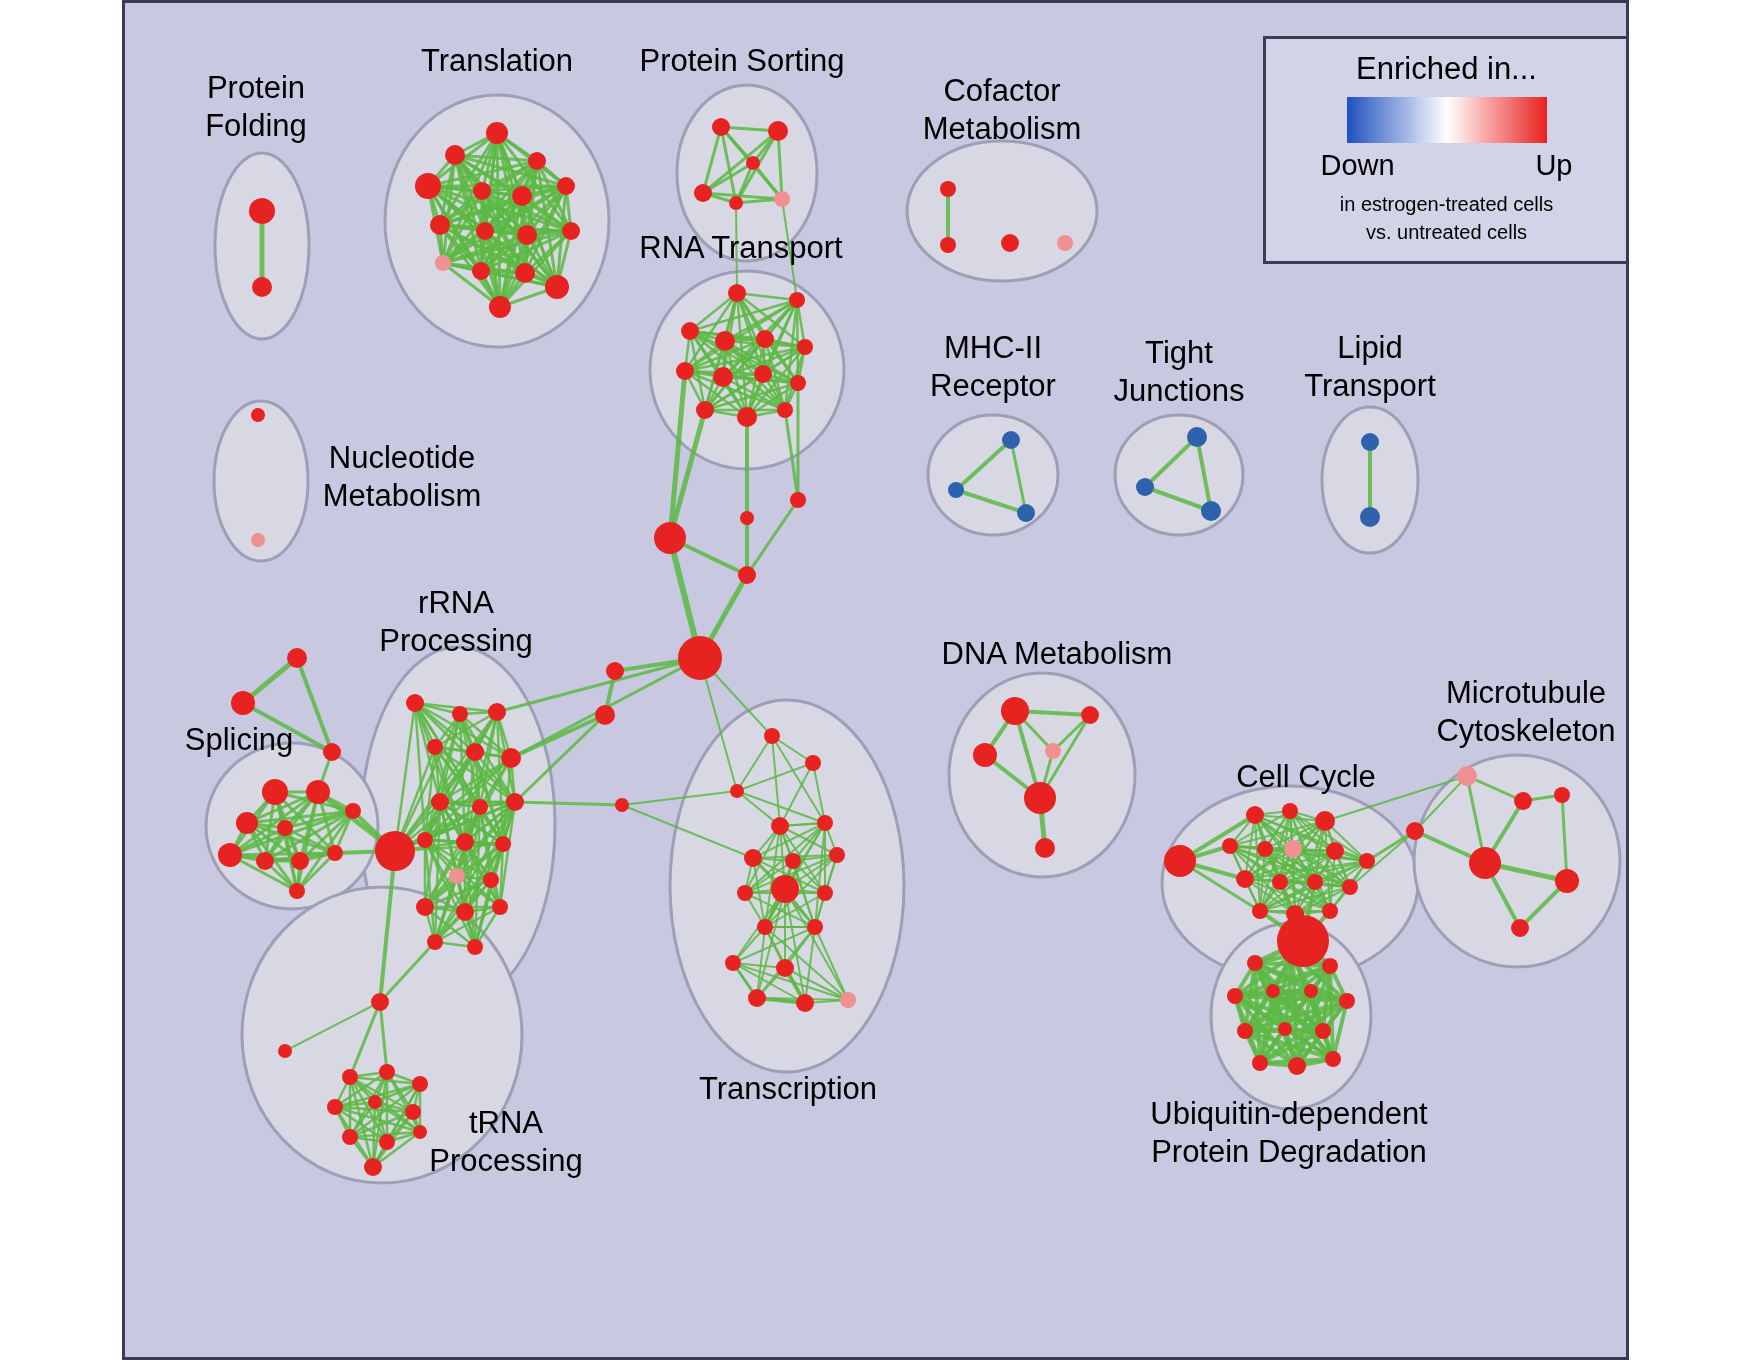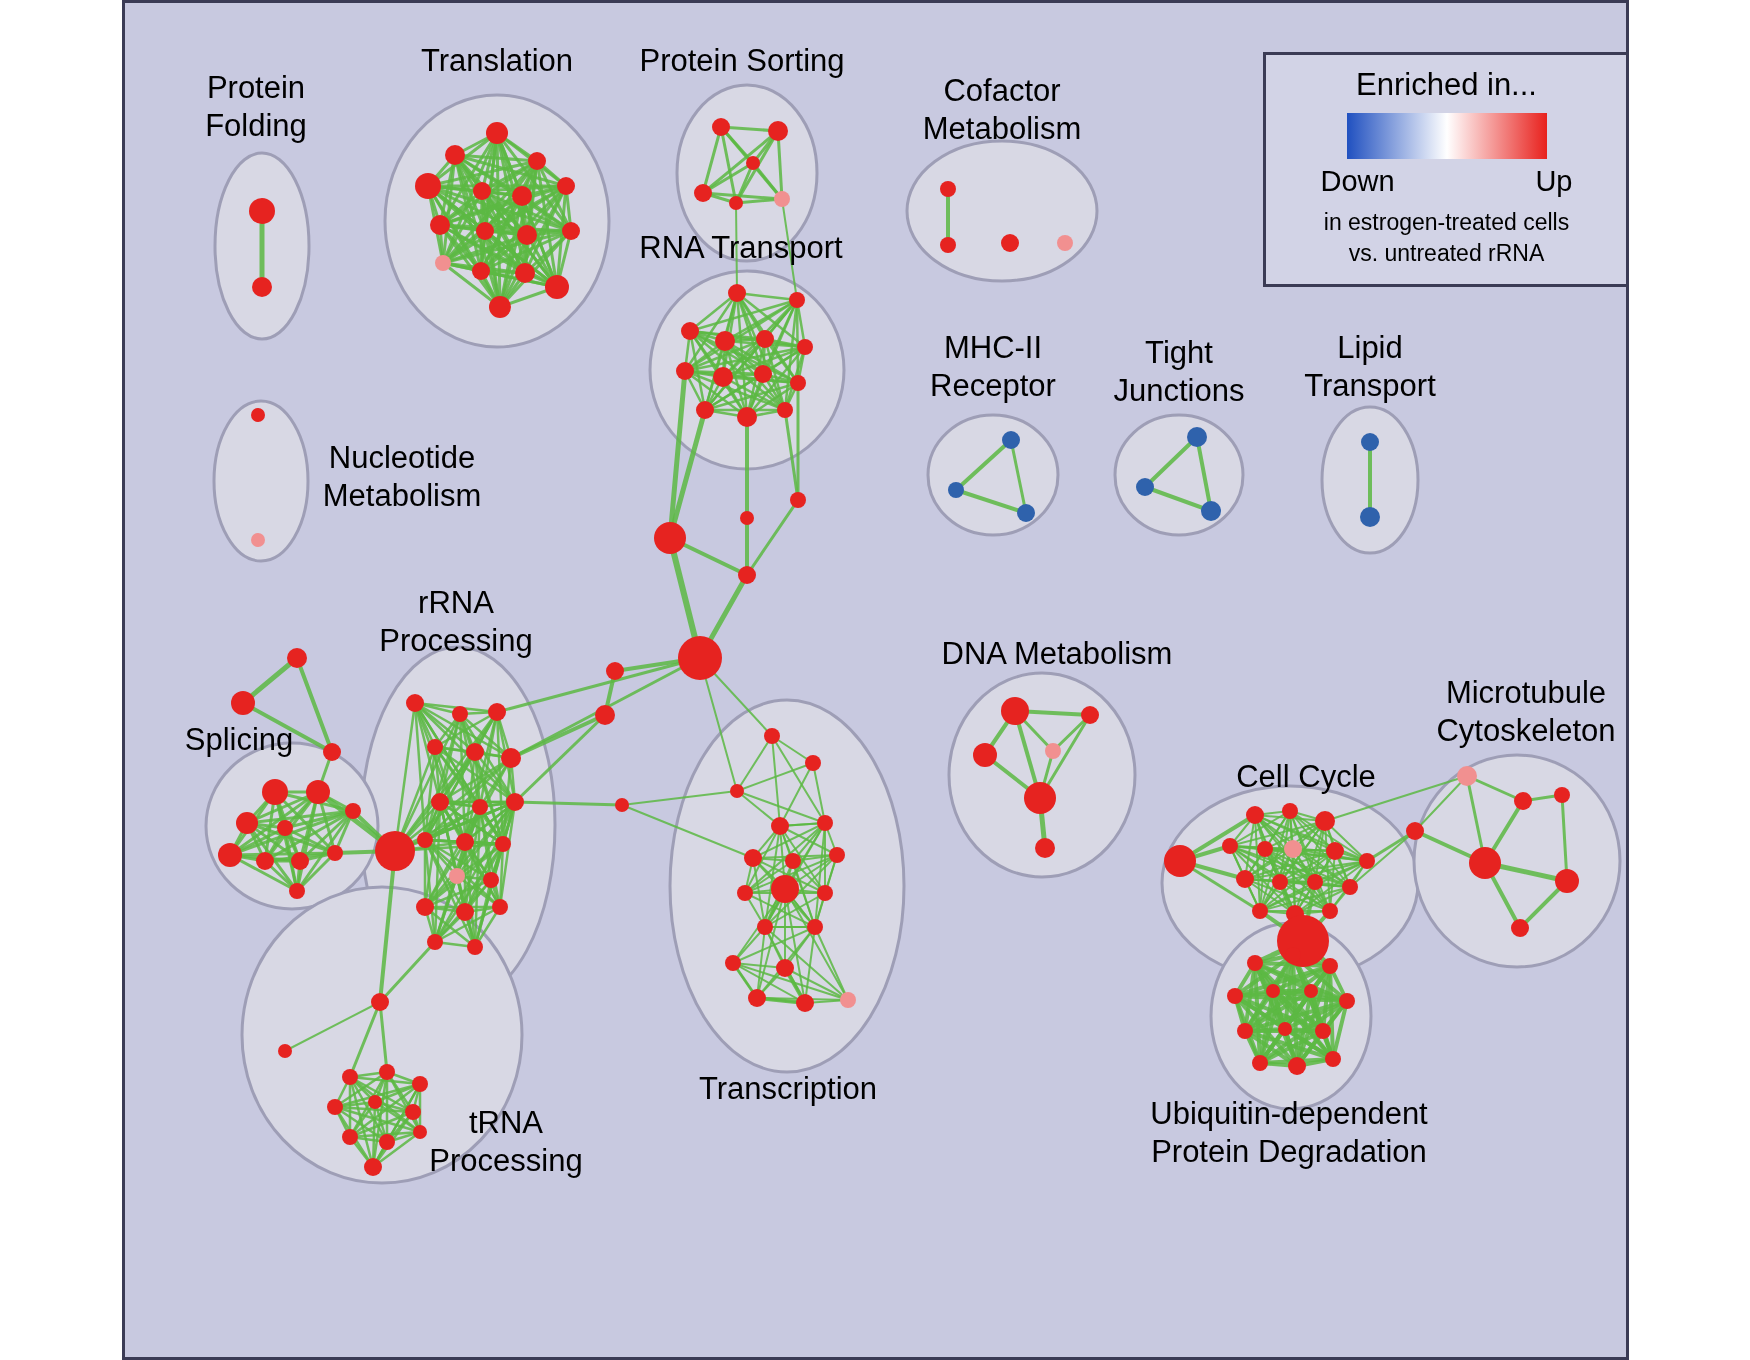--- a/index.html
+++ b/index.html
@@ -1,24 +1,24 @@
 <!DOCTYPE html>
 <html><head>
 <meta charset="utf-8">
 <style>
   html,body{margin:0;padding:0;background:#ffffff;font-family:"Liberation Sans",sans-serif;}
   .figure{position:relative;width:1507px;height:1360px;background:#c8c9e0;
           border:3px solid #3b3b55;box-sizing:border-box;margin:0 auto;overflow:hidden;}
   #net{position:absolute;left:0;top:0;}
-  .legend{position:absolute;left:1138px;top:49px;width:368px;box-sizing:border-box;
+  .legend{position:absolute;left:1138px;top:33px;width:368px;box-sizing:border-box;
           border:3px solid #3b3b55;background:#d2d3e6;padding:12px 10px 16px;text-align:center;color:#000;}
   .legend-title{font-size:31px;line-height:1.15;}
   .legend-bar{width:200px;height:46px;margin:10px auto 6px;}
   .legend-row{display:flex;justify-content:space-between;width:252px;margin:0 auto;font-size:29px;}
-  .legend-sub{font-size:23px;margin-top:3px;line-height:1.25;}
+  .legend-sub{font-size:20px;margin-top:3px;line-height:1.25;}
   .legend-sub.first{margin-top:10px;}
 </style>
 </head>
 <body>
 
 <div class="figure">
   <svg id="net" xmlns="http://www.w3.org/2000/svg" width="1750" height="1360" viewBox="0 0 1750 1360">
       <ellipse cx="137" cy="243" rx="47" ry="93" fill="#d8d8e4" stroke="#9e9eb6" stroke-width="3"></ellipse>
       <ellipse cx="372" cy="218" rx="112" ry="126" fill="#d8d8e4" stroke="#9e9eb6" stroke-width="3"></ellipse>
       <ellipse cx="622" cy="170" rx="70" ry="88" fill="#d8d8e4" stroke="#9e9eb6" stroke-width="3"></ellipse>
@@ -1037,15 +1037,15 @@
     </svg>
 
   <div class="legend">
     <div class="legend-title">Enriched in...</div>
     <div class="legend-bar" style="background: linear-gradient(90deg, rgb(32, 80, 192) 0%, rgb(255, 255, 255) 50%, rgb(232, 33, 29) 100%);"></div>
     <div class="legend-row">
       <span>Down</span>
       <span>Up</span>
     </div>
     <div class="legend-sub first">in estrogen-treated cells</div>
-    <div class="legend-sub">vs. untreated rRNA</div>
+    <div class="legend-sub">vs. untreated cells</div>
   </div>
 </div>
 
 </body></html>

